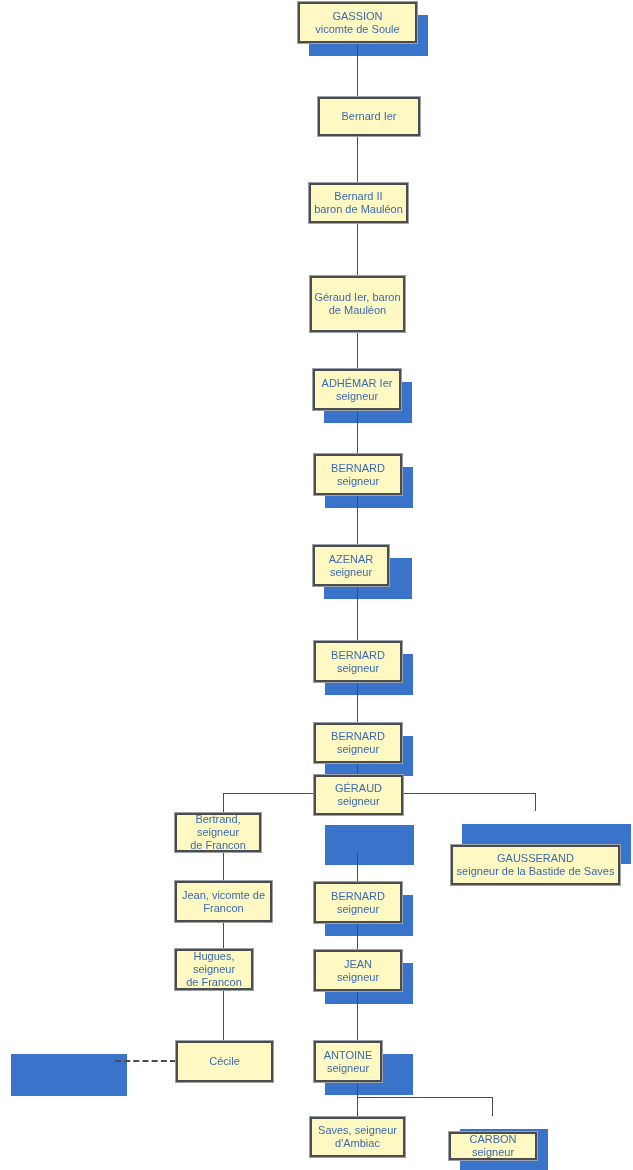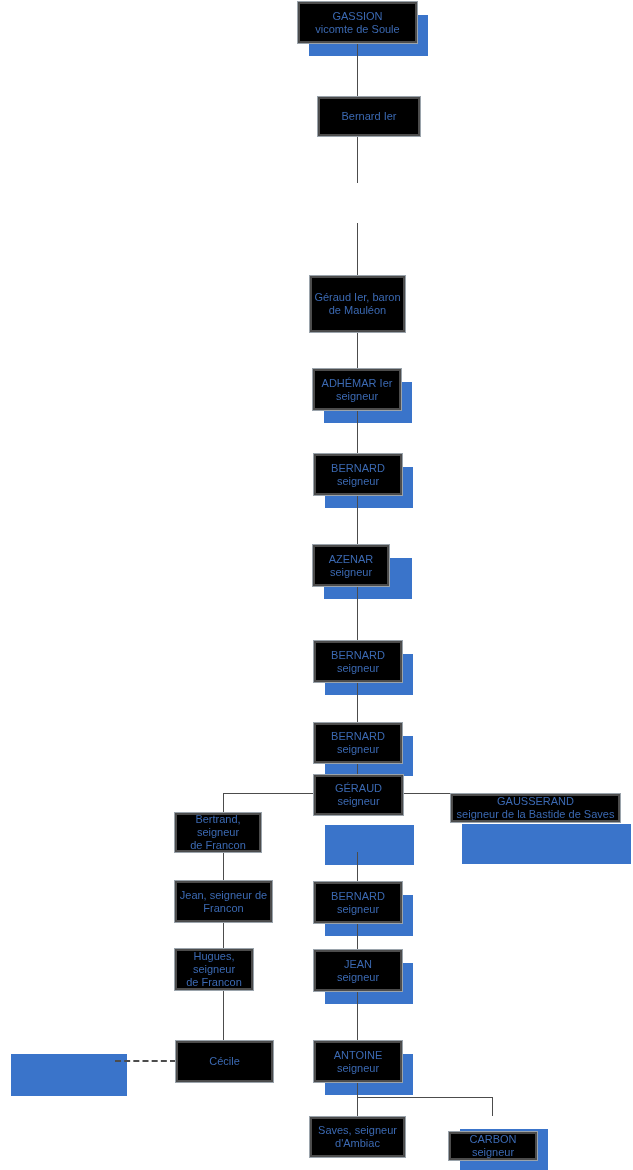--- a/index.html
+++ b/index.html
@@ -6,21 +6,21 @@
   html,body{margin:0;padding:0;background:#ffffff;}
   .canvas{
     position:relative;width:633px;height:1170px;background:#ffffff;overflow:hidden;
     font-family:"Liberation Sans", sans-serif;
   }
   .shadow-rect{position:absolute;background:#3a74ca;z-index:1;}
   .conn{position:absolute;background:#4c4c4c;z-index:2;}
   .conn-dash{position:absolute;height:0;border-top:2px dashed #4c4c4c;background:none;z-index:2;}
   .node{
     position:absolute;z-index:3;box-sizing:border-box;
-    background:#000000;border:2px solid #4c4c4c;
+    background:#fef9c3;border:2px solid #4c4c4c;
     display:flex;align-items:center;justify-content:center;
     text-align:center;color:#3b69b2;font-size:11px;line-height:13px;
     white-space:pre-line;outline:1px solid #9aa3ab;
   }
 </style>
 </head>
 <body>
 
 <div class="canvas">
 
@@ -59,47 +59,49 @@
   <div class="conn" style="left:357px;top:991px;width:1px;height:50px"></div>
   <div class="conn" style="left:357px;top:1082px;width:1px;height:15px"></div>
   <div class="conn" style="left:357px;top:1097px;width:136px;height:1px"></div>
   <div class="conn" style="left:357px;top:1097px;width:1px;height:20px"></div>
   <div class="conn" style="left:492px;top:1097px;width:1px;height:19px"></div>
   <div class="conn-dash" style="left:115px;top:1060px;width:61px"></div>
 
   <div class="node" style="left:298px;top:2px;width:119px;height:41px">GASSION
 vicomte de Soule</div>
   <div class="node" style="left:318px;top:97px;width:102px;height:39px">Bernard Ier</div>
+  <div class="node" style="left:309px;top:183px;width:99px;height:40px">Bernard II
+baron de Mauléon</div>
   <div class="node" style="left:310px;top:276px;width:95px;height:56px">Géraud Ier, baron
 de Mauléon</div>
   <div class="node" style="left:313px;top:369px;width:88px;height:41px">ADHÉMAR Ier
 seigneur</div>
   <div class="node" style="left:314px;top:454px;width:88px;height:41px">BERNARD
 seigneur</div>
   <div class="node" style="left:313px;top:545px;width:76px;height:41px">AZENAR
 seigneur</div>
   <div class="node" style="left:314px;top:641px;width:88px;height:41px">BERNARD
 seigneur</div>
   <div class="node" style="left:314px;top:723px;width:88px;height:40px">BERNARD
 seigneur</div>
   <div class="node" style="left:175px;top:813px;width:86px;height:39px">Bertrand, seigneur
 de Francon</div>
   <div class="node" style="left:314px;top:775px;width:89px;height:40px">GÉRAUD
 seigneur</div>
-  <div class="node" style="left:451px;top:794px;width:169px;height:28px">GAUSSERAND
+  <div class="node" style="left:451px;top:845px;width:169px;height:40px">GAUSSERAND
 seigneur de la Bastide de Saves</div>
-  <div class="node" style="left:175px;top:881px;width:97px;height:41px">Jean, seigneur de
+  <div class="node" style="left:175px;top:881px;width:97px;height:41px">Jean, vicomte de
 Francon</div>
   <div class="node" style="left:314px;top:882px;width:88px;height:41px">BERNARD
 seigneur</div>
   <div class="node" style="left:175px;top:949px;width:78px;height:41px">Hugues, seigneur
 de Francon</div>
   <div class="node" style="left:314px;top:950px;width:88px;height:41px">JEAN
 seigneur</div>
   <div class="node" style="left:176px;top:1041px;width:97px;height:41px">Cécile</div>
-  <div class="node" style="left:314px;top:1041px;width:88px;height:41px">ANTOINE
+  <div class="node" style="left:314px;top:1041px;width:68px;height:41px">ANTOINE
 seigneur</div>
   <div class="node" style="left:310px;top:1117px;width:95px;height:40px">Saves, seigneur
 d'Ambiac</div>
   <div class="node" style="left:449px;top:1132px;width:88px;height:28px">CARBON
 seigneur</div>
 
 </div>
 
 </body></html>

